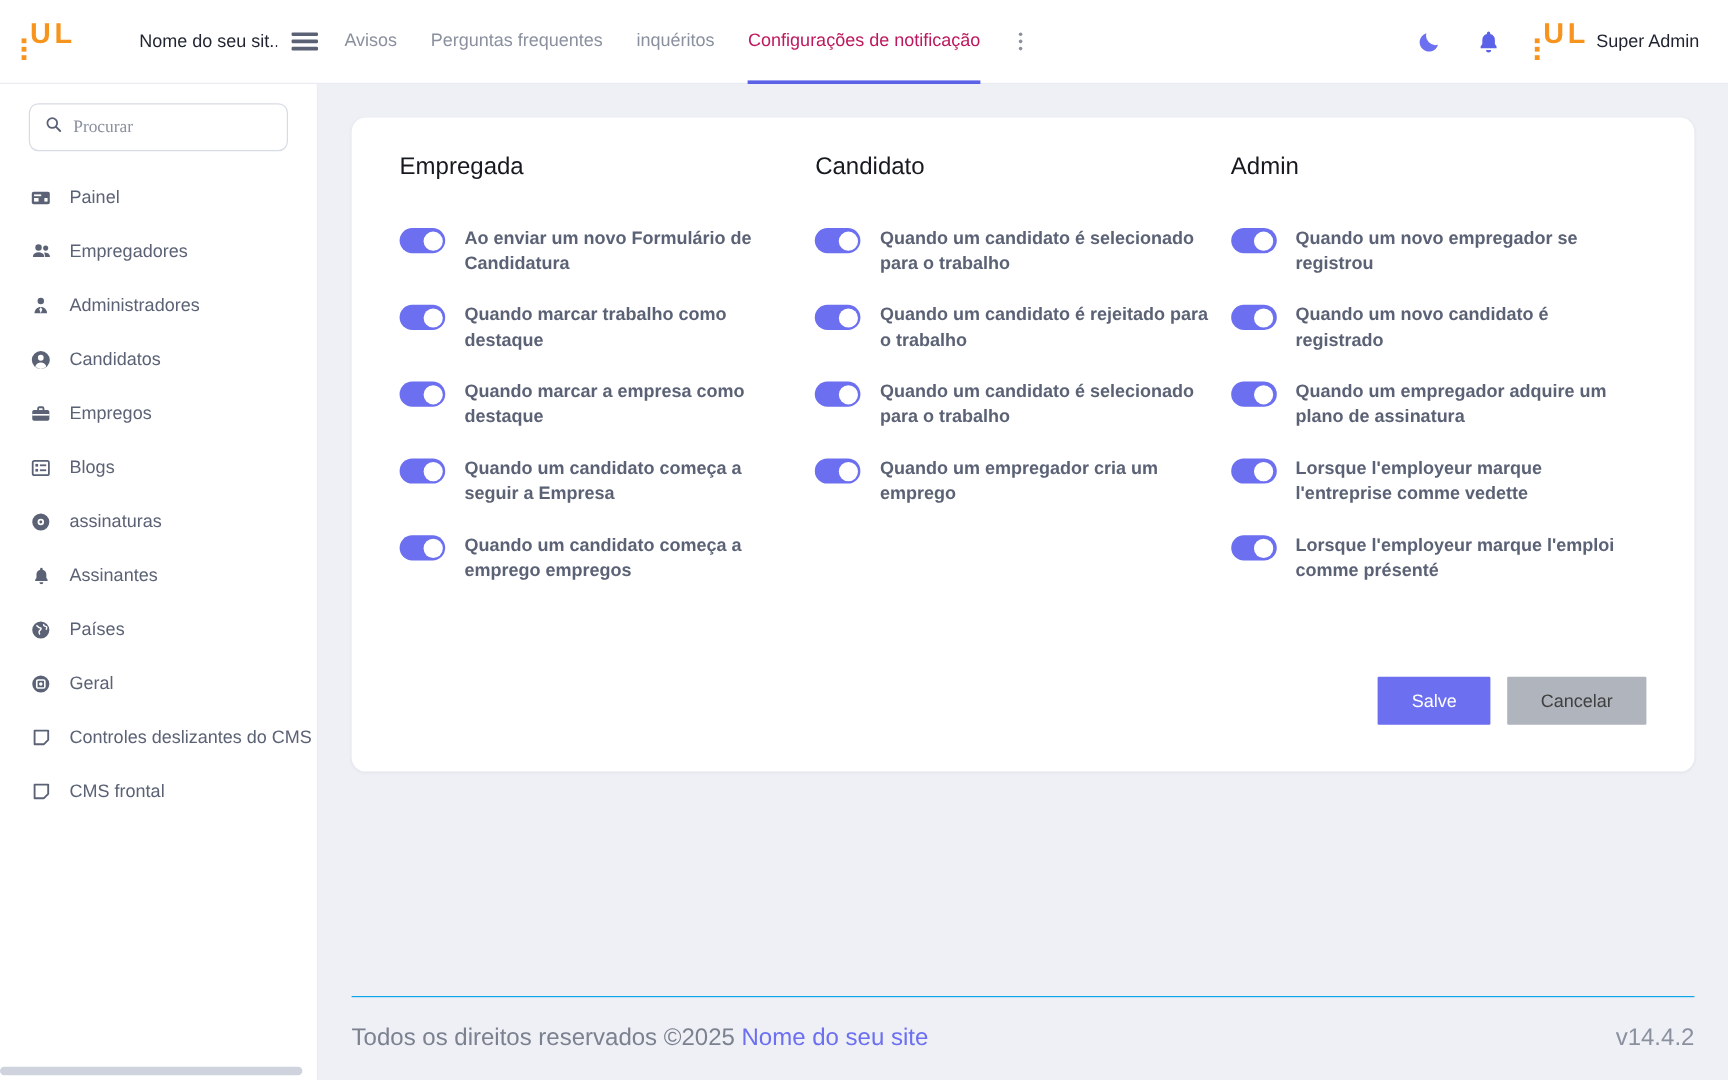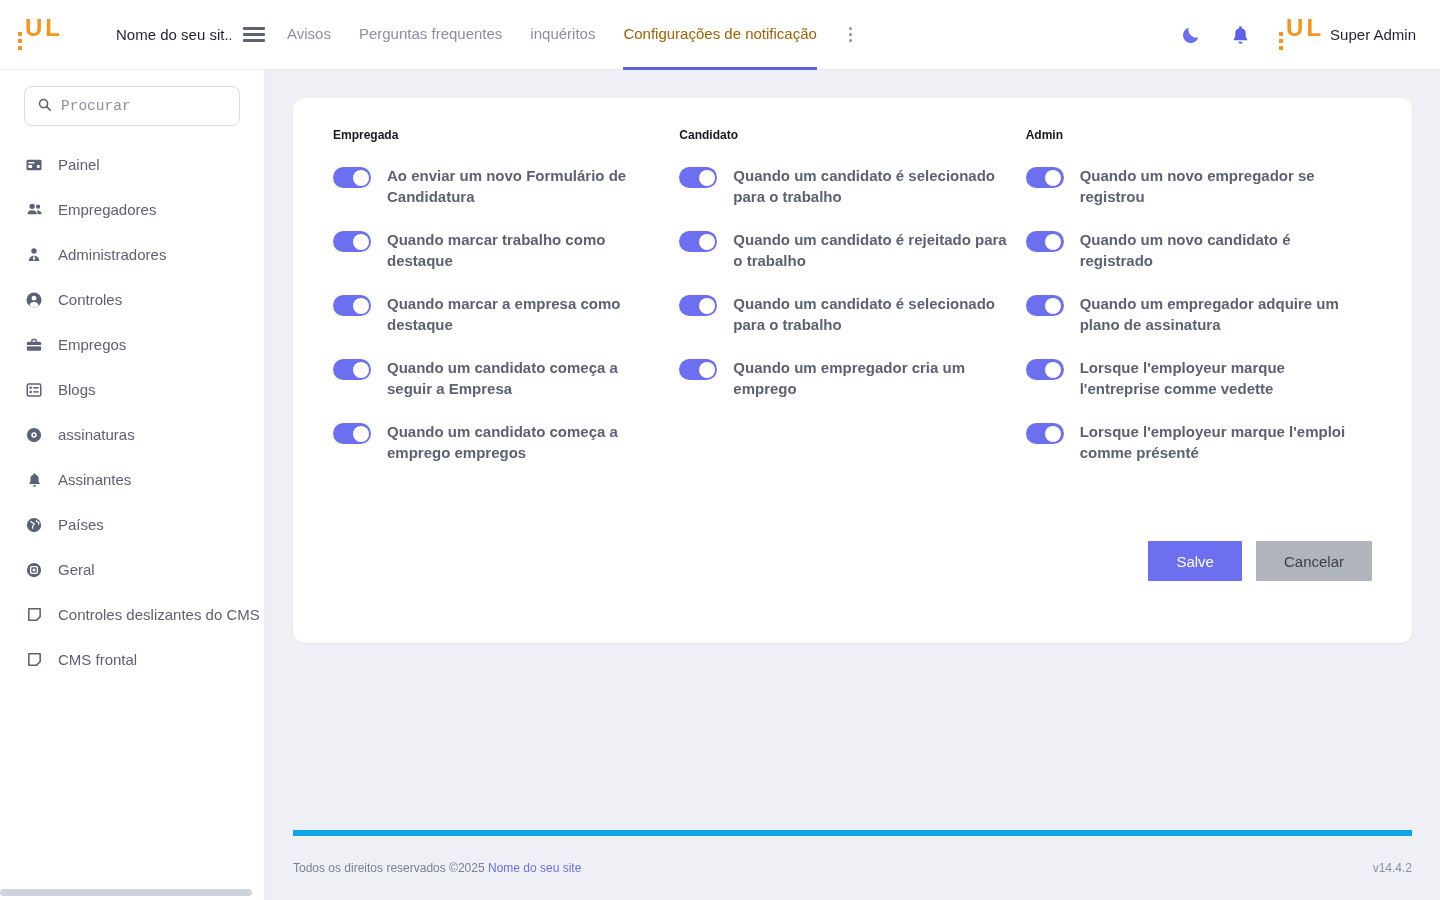--- a/index.html
+++ b/index.html
@@ -42,21 +42,21 @@
 
   .nav-tabs {
     display: flex; align-items: center; gap: 28px;
     height: 70px; padding-left: 22px; flex: 1; text-align: center;
   }
   .nav-tab {
     font-size: 15px; color: #8a909e; height: 70px;
     display: flex; align-items: center; cursor: pointer;
     border-bottom: 3px solid transparent; white-space: nowrap;
   }
-  .nav-tab.active { color: #a16207; border-bottom-color: #5c62e8; }
+  .nav-tab.active { color: #be185d; border-bottom-color: #5c62e8; }
   .kebab { display: flex; flex-direction: column; gap: 2.5px; cursor: pointer; padding: 6px 4px; }
   .kebab i { width: 3.5px; height: 3.5px; background: #8a909e; border-radius: 50%; display: block; }
 
   .topbar-right { display: flex; align-items: center; gap: 28px; padding-right: 24px; }
   .icon-btn { cursor: pointer; display: flex; align-items: center; }
   .user-chip { display: flex; align-items: center; gap: 9px; cursor: pointer; }
   .user-logo { display: flex; align-items: baseline; gap: 3px; }
   .user-name { font-size: 15px; color: #1f2430; white-space: nowrap; }
 
   
@@ -72,21 +72,21 @@
   }
   .search-wrap { padding: 16px 24px 10px 24px; }
   .search-box {
     display: flex; align-items: center; gap: 9px;
     border: 1px solid #d7dbe3; border-radius: 8px;
     height: 40px; padding: 0 12px; background: #fff;
   }
   .search-box input {
     border: none; outline: none; font-size: 14.5px;
     color: #6b7280; background: transparent; width: 100%;
-    font-family: Liberation Mono, monospace;
+    font-family: Liberation Serif, serif;
   }
   .search-box input::placeholder { color: #8a909e; }
 
   .nav-list { padding-top: 6px; flex: 1; overflow: hidden; }
   .nav-item {
     display: flex; align-items: center; gap: 14px;
     height: 45px; padding-left: 24px; cursor: pointer;
     position: relative; color: #5b6275; font-size: 15px;
   }
   .nav-item .ni-icon { width: 20px; display: flex; align-items: center; justify-content: center; }
@@ -111,22 +111,22 @@
   .main-inner { flex: 1; padding: 28px 28px 0 28px; }
   .card {
     background: #ffffff; border-radius: 12px;
     padding: 30px 40px 34px 40px;
     box-shadow: 0 1px 3px rgba(22,28,45,0.05);
     min-height: 545px;
   }
   .cols { display: flex; gap: 0; }
   .col { flex: 1; min-width: 0; padding-right: 18px; }
   .col-title {
-    font-size: 12px; font-weight: 700; color: #16191f;
-    margin-bottom: 23px;
+    font-size: 20px; font-weight: 400; color: #16191f;
+    margin-bottom: 37px;
   }
   .opt-row { display: flex; align-items: flex-start; gap: 16px; margin-bottom: 22px; font-weight: bold; }
   .toggle {
     width: 38px; min-width: 38px; height: 21px; border-radius: 11px;
     background: #6b6ff0; position: relative; cursor: pointer; margin-top: 2px;
   }
   .toggle::after {
     content: ""; position: absolute; top: 2.5px; right: 2.5px;
     width: 16px; height: 16px; border-radius: 50%; background: #fff;
   }
@@ -135,23 +135,23 @@
   .actions { display: flex; justify-content: flex-end; gap: 14px; margin-top: 56px; }
   .btn {
     border: none; border-radius: 1px; height: 40px; padding: 0 28px;
     font-size: 15px; cursor: pointer; font-family: "Liberation Sans", sans-serif;
   }
   .btn-save { background: #6b6ff0; color: #ffffff; }
   .btn-cancel { background: #b0b4bd; color: #404040; }
 
   .footer {
     height: 70px; min-height: 70px;
-    margin: 0 28px; border-top: 6px solid #0ea5e9;
+    margin: 0 28px; border-top: 1px solid #0ea5e9;
     display: flex; align-items: center; justify-content: space-between;
-    font-size: 12px; color: #7b818f;
+    font-size: 20px; color: #7b818f;
   }
   .footer a { color: #6b6ff0; text-decoration: none; }
   .version { color: #8a909e; }
 </style>
 </head>
 <body>
 
 <div class="app">
 
   <div class="topbar">
@@ -265,21 +265,21 @@
         </div>
 
         <div class="nav-item">
           <span class="ni-icon">
             <svg width="18" height="18" viewBox="0 0 24 24">
                 <circle cx="12" cy="12" r="10" fill="#5b6275"></circle>
                 <circle cx="12" cy="9.5" r="3.2" fill="#fff"></circle>
                 <path d="M5.8 19.2c1-3 3.4-4.4 6.2-4.4s5.2 1.4 6.2 4.4A9.9 9.9 0 0 1 12 22a9.9 9.9 0 0 1-6.2-2.8z" fill="#fff"></path>
               </svg>
           </span>
-          <span class="nav-label">Controles</span>
+          <span class="nav-label">Candidatos</span>
         </div>
 
         <div class="nav-item">
           <span class="ni-icon">
             <svg width="18" height="18" viewBox="0 0 24 24">
                 <rect x="2.5" y="7.5" width="19" height="12" rx="2" fill="#5b6275"></rect>
                 <path d="M9 7.5V6a1.5 1.5 0 0 1 1.5-1.5h3A1.5 1.5 0 0 1 15 6v1.5" fill="none" stroke="#5b6275" stroke-width="2"></path>
                 <rect x="2.5" y="12" width="19" height="1.8" fill="#fff"></rect>
               </svg>
           </span>

